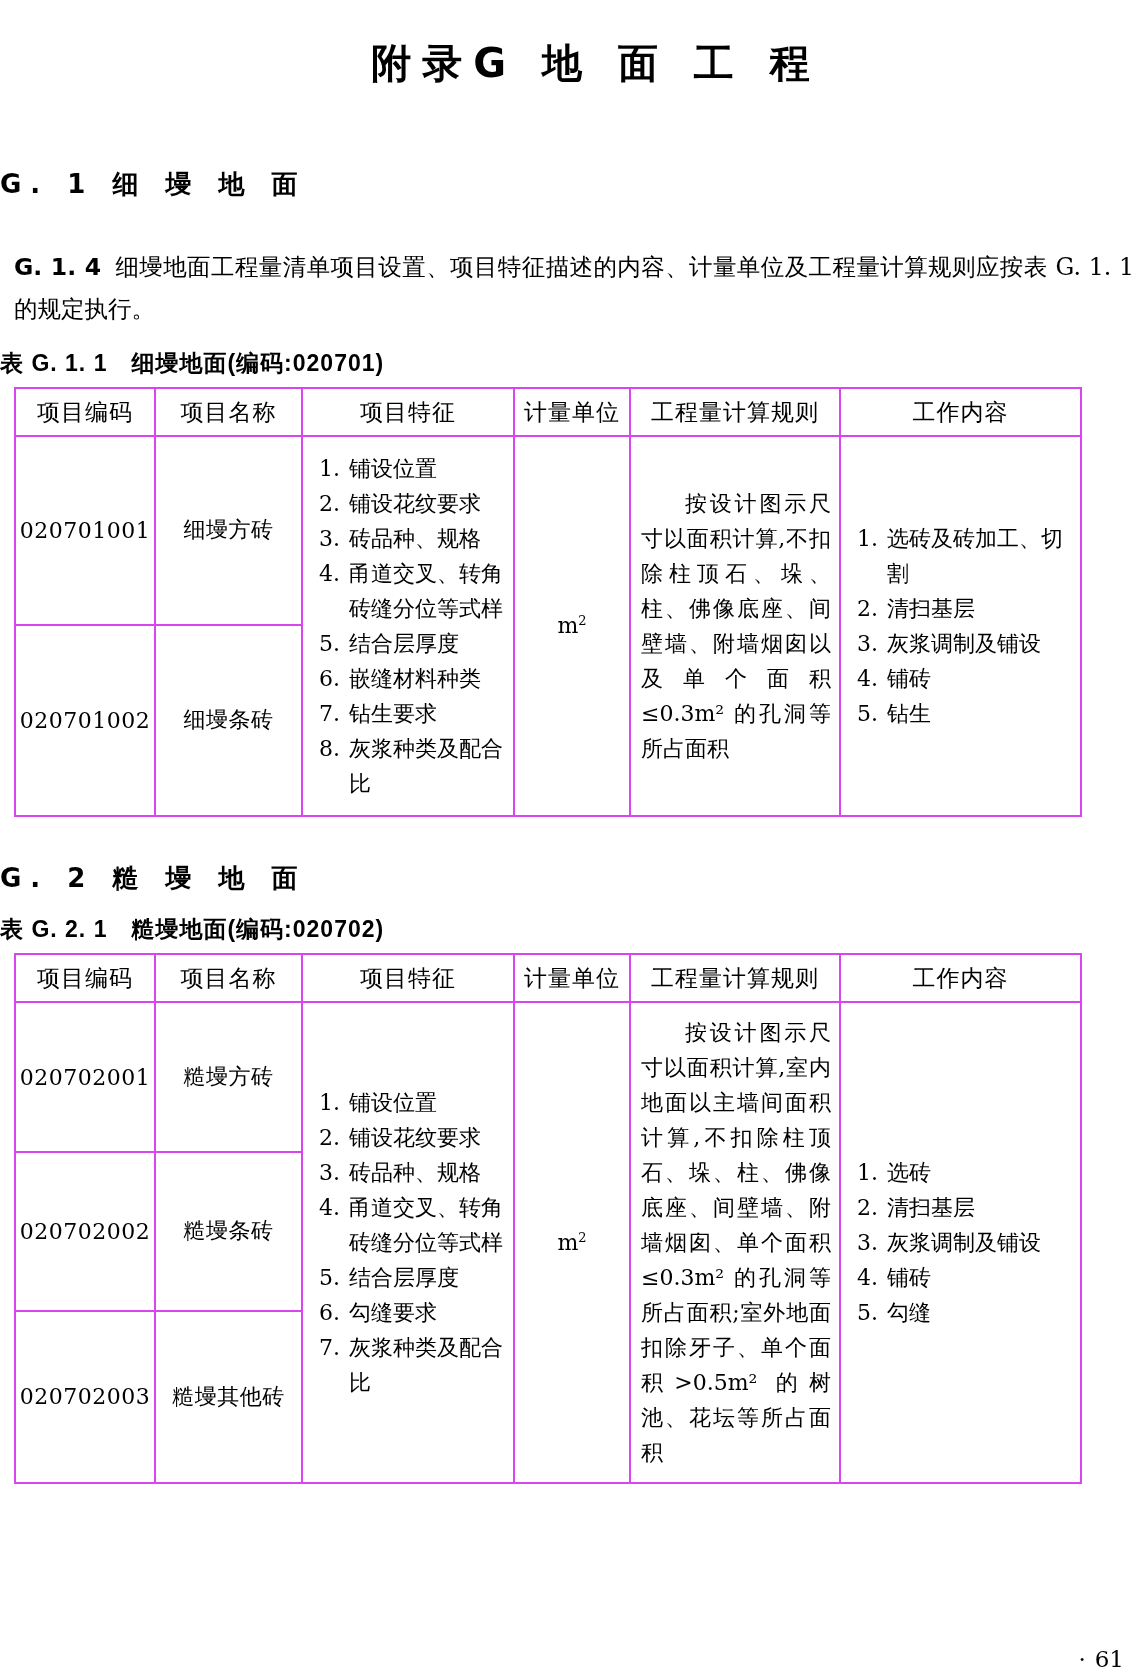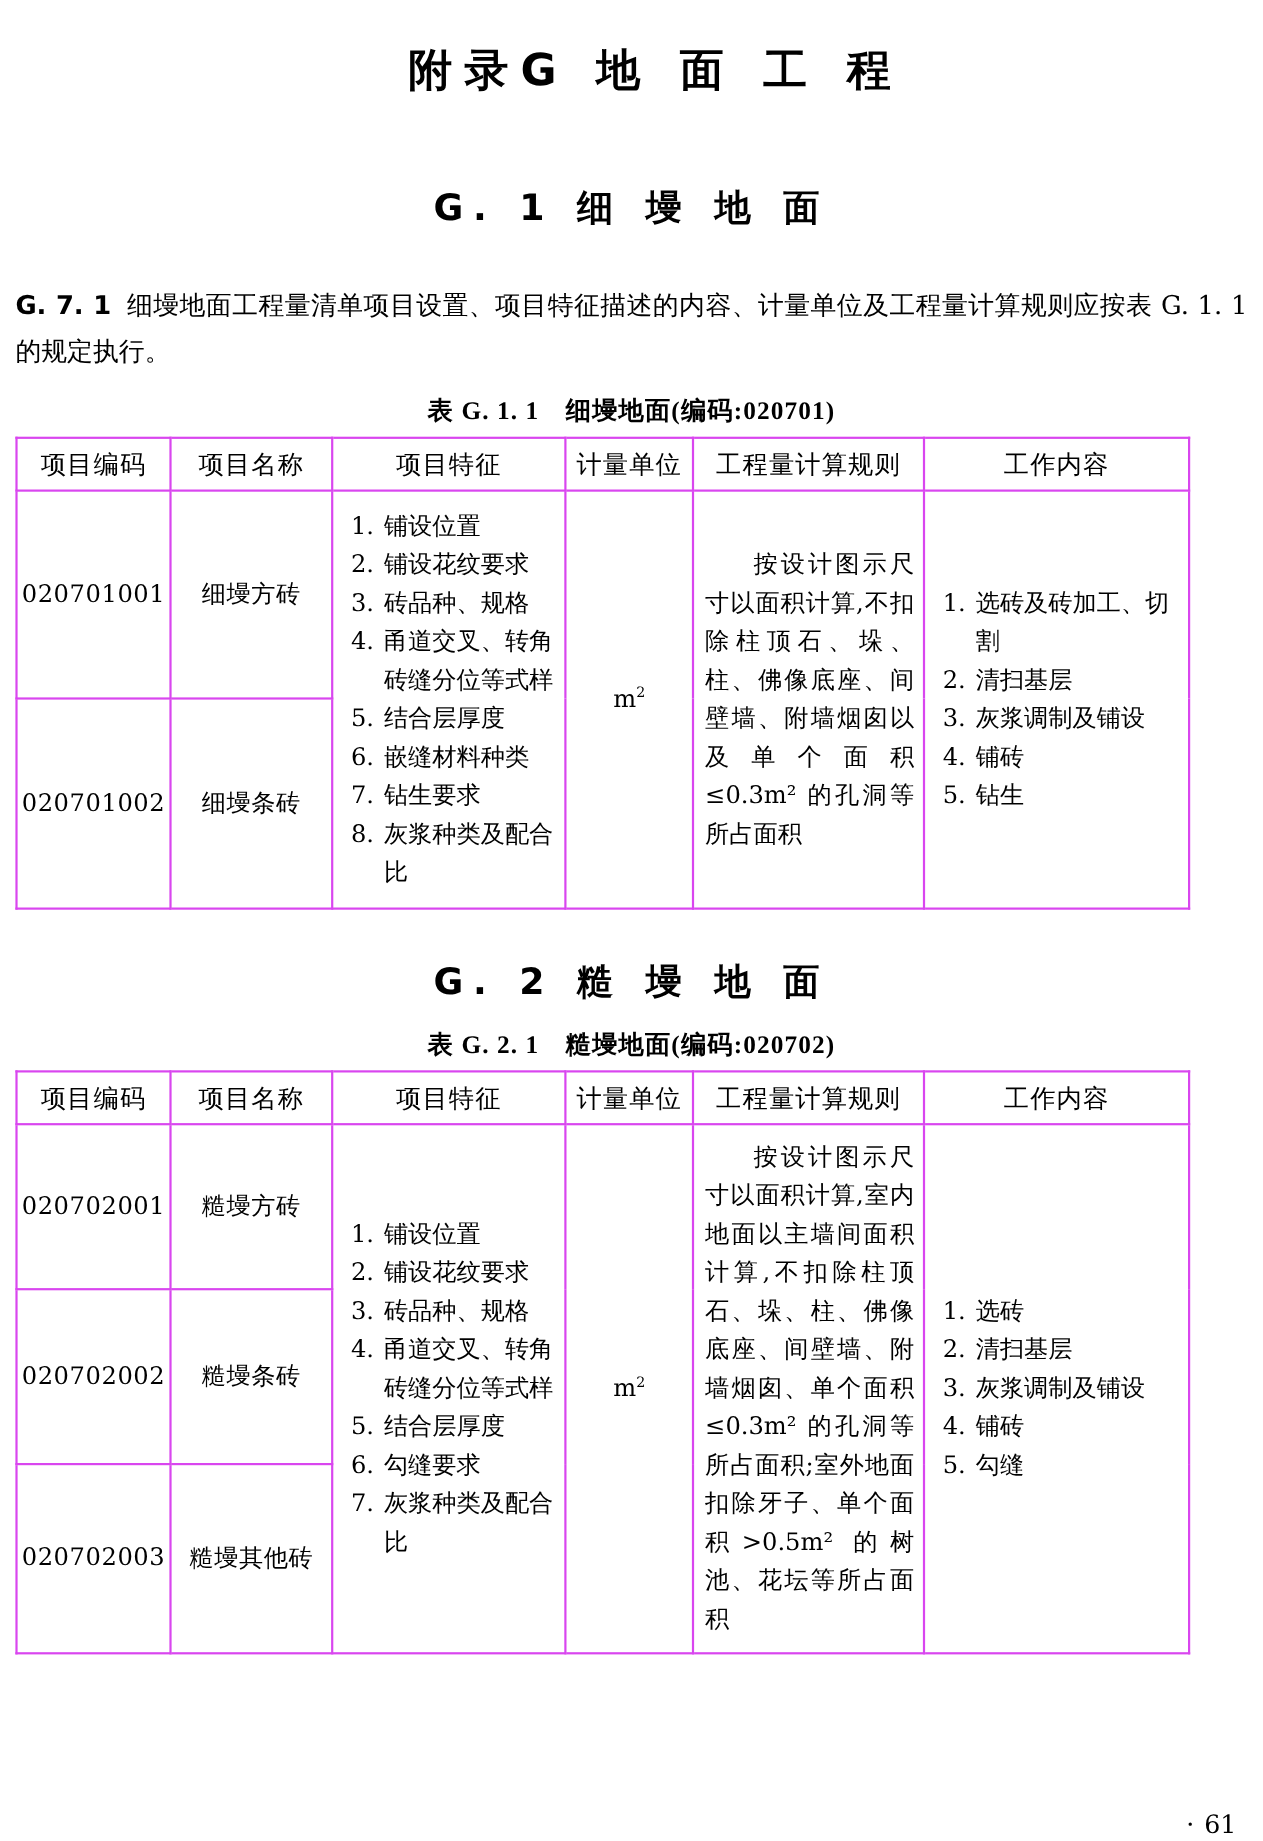--- a/index.html
+++ b/index.html
@@ -28,22 +28,22 @@
     text-align: center;
     font-size: 40px;
     font-weight: bold;
     letter-spacing: 11px;
     margin: 20px 0 0 0;
     padding-top: 16px;
     font-family: "DejaVu Sans", "Liberation Sans", sans-serif;
     padding-left: 44px;
   }
   .section-title {
-    text-align: center;
-    font-size: 33px;
+    text-align: left;
+    font-size: 26px;
     font-weight: bold;
     letter-spacing: 9px;
     margin: 76px 0 0 0;
     font-family: "DejaVu Sans", "Liberation Sans", sans-serif;
   }
   .section-title.second {
     margin-top: 44px;
   }
 
   
@@ -59,25 +59,24 @@
     font-weight: bold;
     margin-right: 14px;
   }
   .clause .body-txt {
     font-weight: normal;
     font-family: "DejaVu Serif", "Liberation Serif", serif;
   }
 
   
   .table-caption {
-    text-align: center;
     font-size: 23px;
     font-weight: bold;
     margin: 18px 0 8px 0;
-    font-family: Liberation Serif, serif;
+    font-family: Liberation Sans, sans-serif;
     letter-spacing: 1px;
   }
   .table-caption .cap-gap { display: inline-block; width: 24px; }
 
   
   table.spec {
     border-collapse: collapse;
     width: 1068px;
     margin: 0 14px;
     table-layout: fixed;
@@ -158,21 +157,21 @@
 </head>
 <body>
 
 <div class="page">
 
   <div class="appendix-title">附录G  地 面 工 程</div>
 
   <div class="section-title">G. 1   细 墁 地 面</div>
 
   <p class="clause">
-    <span class="num">G. 7. 1</span><span class="body-txt">细墁地面工程量清单项目设置、项目特征描述的内容、计量单位及工程量计算规则应按表 G. 1. 1 的规定执行。</span>
+    <span class="num">G. 1. 4</span><span class="body-txt">细墁地面工程量清单项目设置、项目特征描述的内容、计量单位及工程量计算规则应按表 G. 1. 1 的规定执行。</span>
   </p>
 
   <div class="table-caption">
     <span>表 G. 1. 1</span><span class="cap-gap"></span><span>细墁地面(编码:020701)</span>
   </div>
 
   <table class="spec">
     <colgroup>
       <col class="col-code">
         <col class="col-name">

